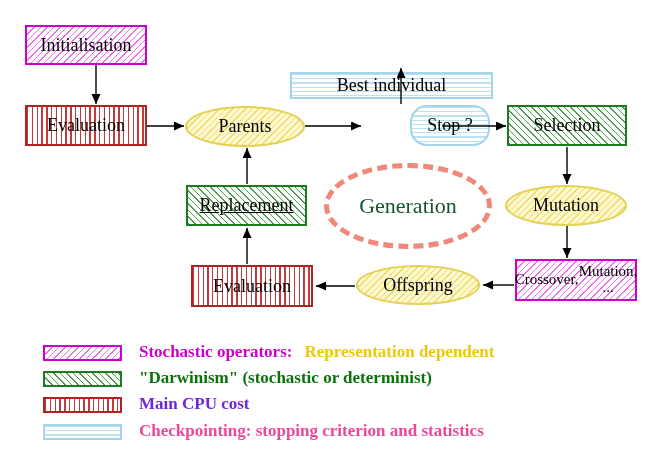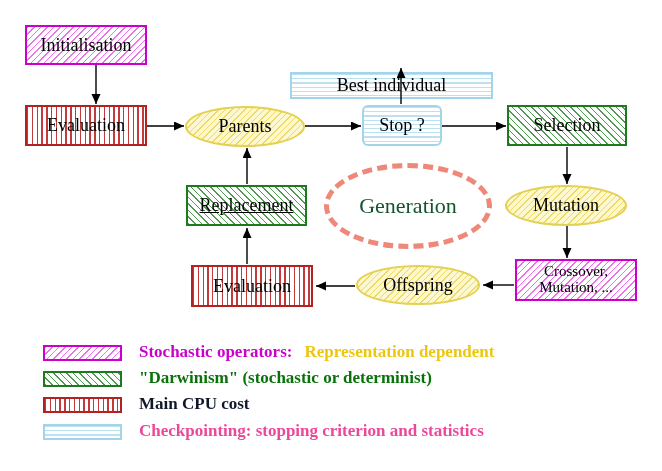--- a/index.html
+++ b/index.html
@@ -31,37 +31,37 @@
   }
   .hatch-green {
     border:2px solid #1e7a1e;
     background:repeating-linear-gradient(45deg,#4f9b4f 0,#4f9b4f 1.2px,rgba(0,0,0,0) 1.2px,rgba(0,0,0,0) 4.6px);
   }
   .ellipse-yellow {
     border:2px solid #e4d052; border-radius:50%;
     background-color:#fdf8cd;
     background-image:repeating-linear-gradient(135deg,#ecd968 0,#ecd968 1.2px,rgba(0,0,0,0) 1.2px,rgba(0,0,0,0) 4.6px);
   }
-  .rounded { border-radius:6px; }
+  .rounded { border-radius:17px;margin-left:48px; }
   .generation {
     border:5px dashed #ee8878; border-radius:50%;
     color:#14532d; font-size:22px; z-index:1;
   }
   #arrows { position:absolute; left:0; top:0; z-index:3; }
 
   .legend-row { position:absolute; left:16px; width:662px; height:18px; }
   .legend-swatch { position:absolute; left:27px; top:0; width:79px; height:16px; box-sizing:border-box; }
   .legend-text {
     position:absolute; left:123px; top:-3px; white-space:nowrap;
     font-weight:bold; font-size:17px;
   }
   .t-magenta { color:#cc00cc; }
   .t-gold    { color:#edc70f; margin-left:12px; }
   .t-green   { color:#0a720a; }
-  .t-red     { color:#0f172a; }
+  .t-red     { color:#6d28d9; }
   .t-cyan    { color:#ec4899; }
 </style>
 </head>
 <body>
 
 <div id="stage">
 
   <div class="node hatch-magenta fs-main" style="left:25px; top:25px; width:122px; height:40px;">Initialisation</div>
 
   <div class="node stripes-red fs-main" style="left:25px; top:105px; width:122px; height:41px;">Evaluation</div>
@@ -77,21 +77,21 @@
   <div class="node hatch-green fs-mid" style="left:186px; top:185px; width:121px; height:41px;">Replacement</div>
 
   <div class="node generation" style="left:324px; top:163px; width:168px; height:86px;">Generation</div>
 
   <div class="node ellipse-yellow fs-main" style="left:505px; top:185px; width:122px; height:41px;">Mutation</div>
 
   <div class="node stripes-red fs-main" style="left:191px; top:265px; width:122px; height:42px;">Evaluation</div>
 
   <div class="node ellipse-yellow fs-main" style="left:356px; top:265px; width:124px; height:40px;text-align:right;">Offspring</div>
 
-  <div class="node hatch-magenta fs-sm" style="left:515px; top:259px; width:122px; height:42px; flex-direction:column;">
+  <div class="node hatch-magenta fs-sm" style="left:515px; top:259px; width:122px; height:42px; flex-direction:row;">
     <div>Crossover,</div>
     <div>Mutation, ...</div>
   </div>
 
   <svg id="arrows" width="662" height="471">
     <defs>
       <marker id="ah" markerUnits="userSpaceOnUse" markerWidth="11" markerHeight="10" refX="10" refY="4.5" orient="auto">
         <path d="M0,0 L10,4.5 L0,9 Z" fill="#000"></path>
       </marker>
     </defs>

